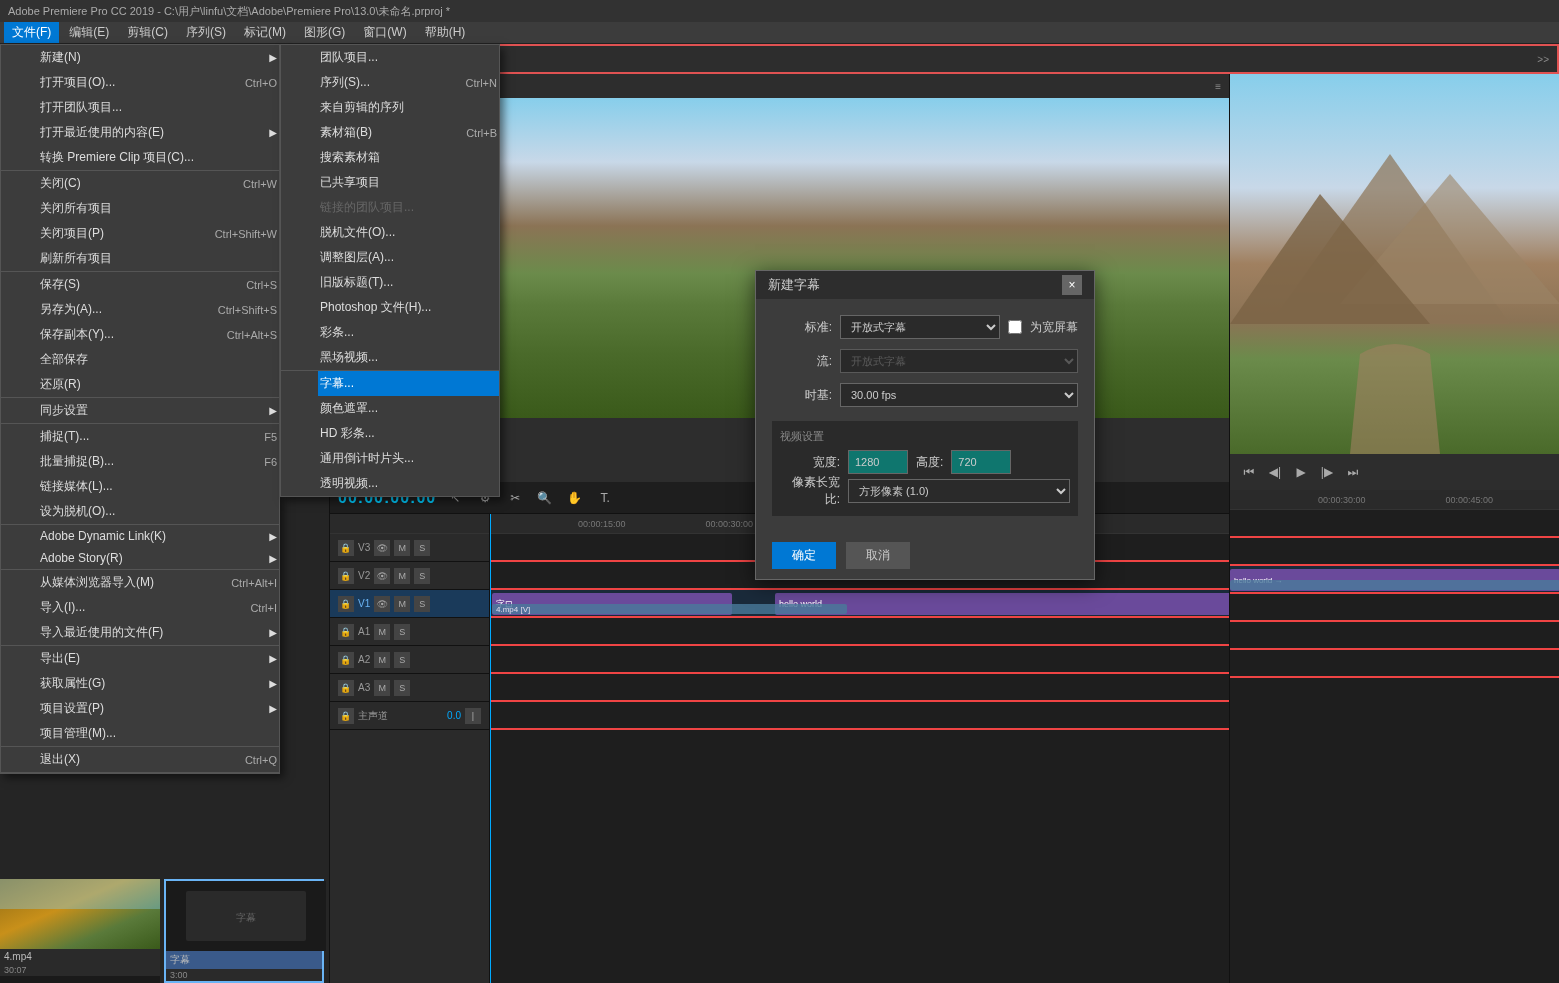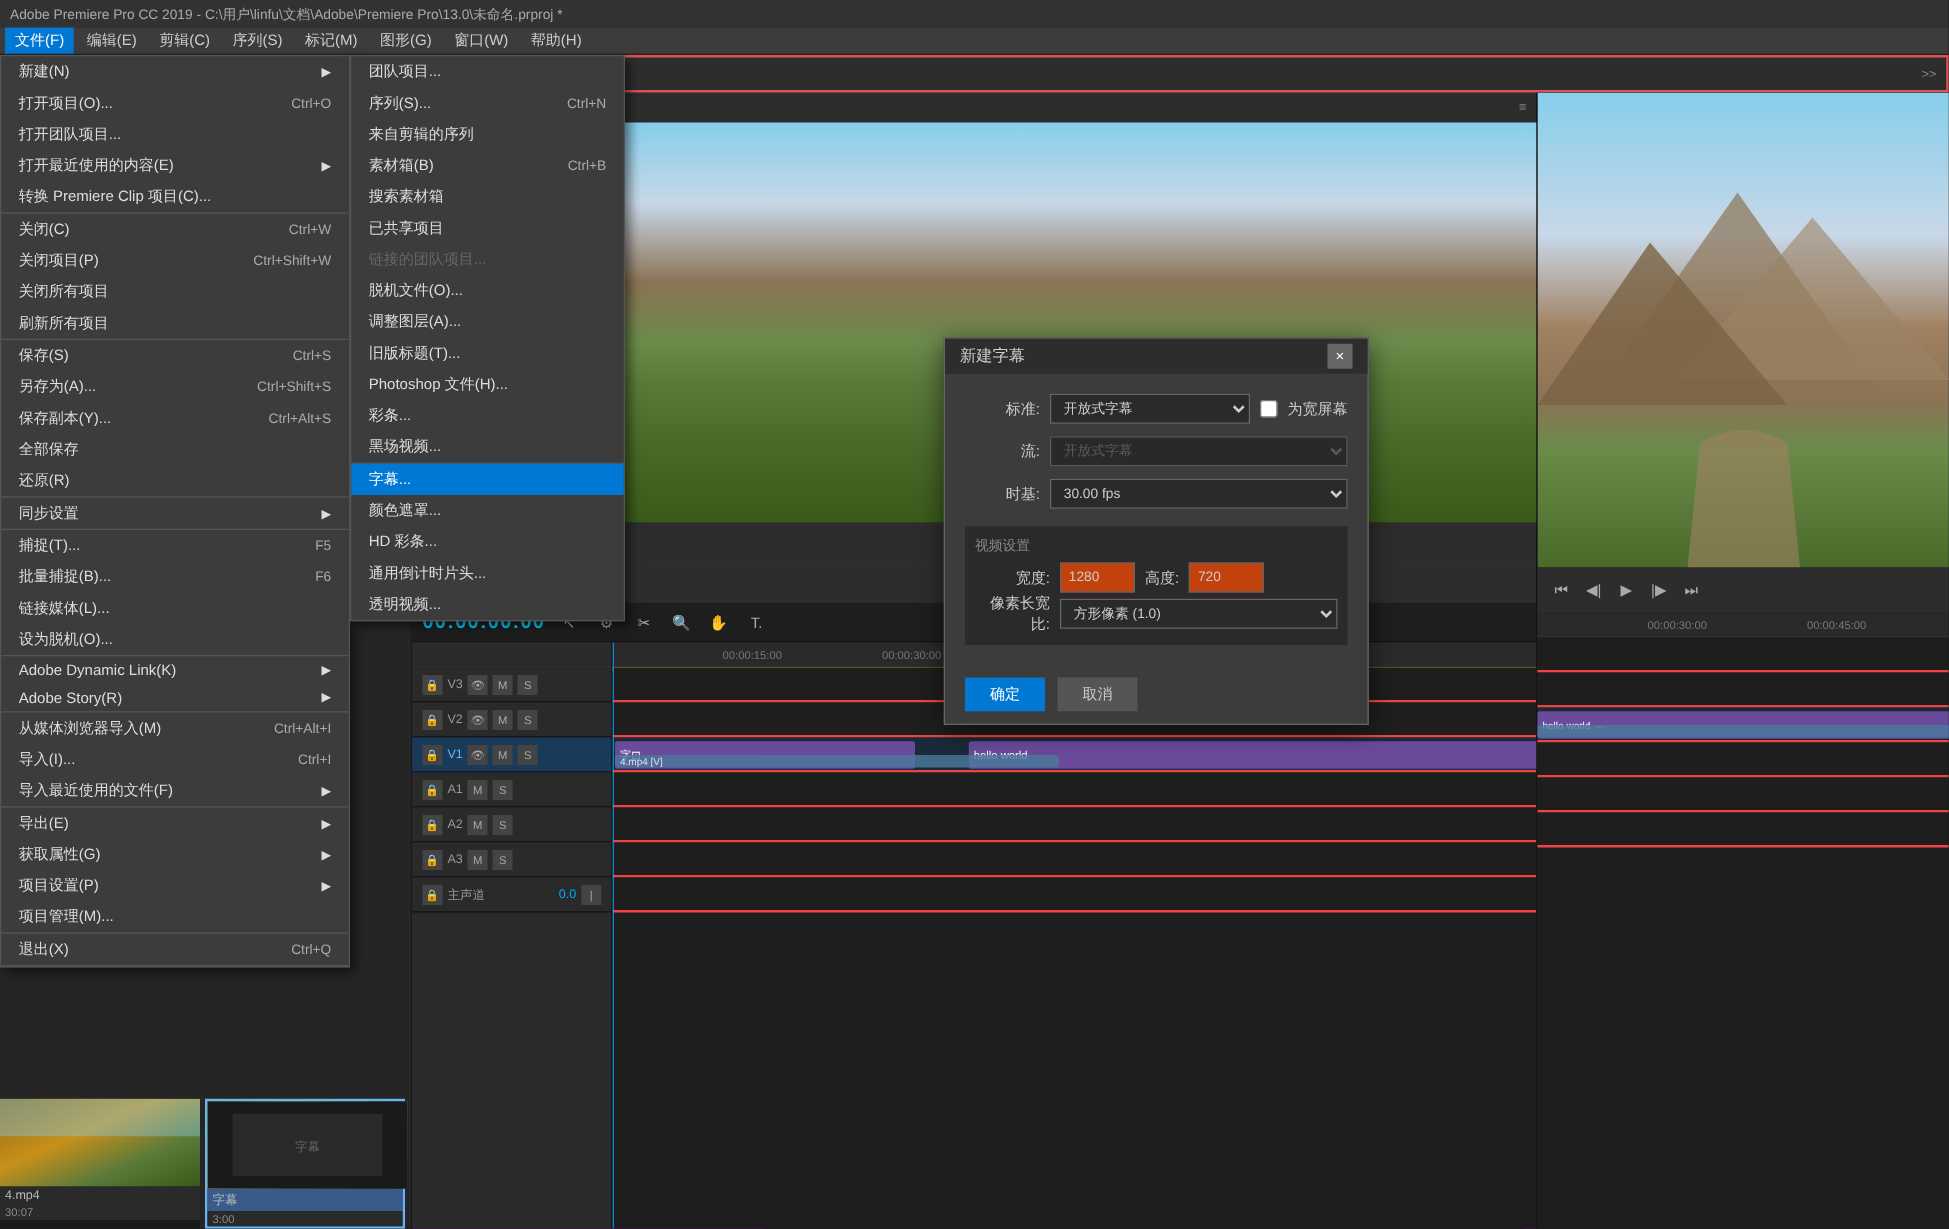--- a/index.html
+++ b/index.html
@@ -75,34 +75,34 @@
     #right-panel { width: 330px; background: #252525; border-left: 1px solid #111; display: flex; flex-direction: column; }
     #right-preview { height: 380px; background: #1e1e1e; position: relative; }
     #right-controls { height: 36px; background: #2d2d2d; display: flex; align-items: center; padding: 0 8px; gap: 4px; }
     #right-timeline { flex: 1; background: #1e1e1e; }
 
     
     #dropdown-overlay { position: absolute; top: 44px; left: 0; z-index: 100; display: flex; }
     #file-menu { width: 280px; background: #3c3c3c; border: 1px solid #555; box-shadow: 4px 4px 8px rgba(0,0,0,0.5); }
     #submenu { width: 220px; background: #3c3c3c; border: 1px solid #555; box-shadow: 4px 4px 8px rgba(0,0,0,0.5); position: absolute; left: 280px; top: 0; }
     .menu-section { border-bottom: 1px solid #555; }
-    .dd-item { padding: 4px 14px; font-size: 12px; color: #ddd; display: flex; justify-content: space-between; cursor: pointer; align-items: center; white-space: nowrap; }
+    .dd-item { padding: 4px 2px; font-size: 12px; color: #ddd; display: flex; justify-content: space-between; cursor: pointer; align-items: center; white-space: nowrap; margin-left: 37px; }
     .dd-item.highlighted { background: #0078d4; color: #fff; }
     .dd-item.disabled { color: #666; cursor: default; }
     .dd-arrow { font-size: 10px; }
     .dd-shortcut { color: #aaa; font-size: 11px; }
     #dialog { width: 340px; background: #3c3c3c; border: 1px solid #666; box-shadow: 0 4px 20px rgba(0,0,0,0.6); pointer-events: all; position: absolute; left: 755px; top: 270px; }
     #dialog-title { background: #2d2d2d; height: 28px; display: flex; align-items: center; justify-content: space-between; padding: 0 12px; font-size: 13px; color: #ccc; }
     #dialog-close { width: 20px; height: 20px; background: #666; border: none; color: #fff; cursor: pointer; font-size: 12px; display: flex; align-items: center; justify-content: center; }
     #dialog-body { padding: 16px; display: flex; flex-direction: column; gap: 10px; }
     .dialog-row { display: flex; align-items: center; gap: 8px; font-size: 12px; color: #ccc; }
     .dialog-label { width: 60px; text-align: right; flex-shrink: 0; }
     .dialog-select { background: #2a2a2a; border: 1px solid #666; color: #ccc; padding: 3px 6px; font-size: 11px; flex: 1; height: 24px; }
     .dialog-select:disabled { color: #666; background: #222; }
-    .dialog-input { background: #c2410c; border: 1px solid #666; color: #ccc; padding: 3px 6px; font-size: 11px; height: 24px; }
+    .dialog-input { background: #0f766e; border: 1px solid #666; color: #ccc; padding: 3px 6px; font-size: 11px; height: 24px; }
     .dialog-checkbox { width: 14px; height: 14px; }
     #dialog-footer { padding: 10px 16px; display: flex; gap: 10px; }
     .dialog-btn { padding: 5px 20px; font-size: 12px; cursor: pointer; border: none; }
     .dialog-btn-primary { background: #0078d4; color: #fff; }
     .dialog-btn-secondary { background: #555; color: #ccc; font-family: Liberation Serif, serif; }
     .video-settings { background: #2a2a2a; padding: 8px; margin-top: 4px; }
     .video-settings-title { font-size: 11px; color: #888; margin-bottom: 6px; }
 
     
     #timecode { color: #00ccff; font-size: 16px; font-weight: bold; letter-spacing: 1px; }
@@ -434,25 +434,25 @@
       <div class="dd-item">
         <span>转换 Premiere Clip 项目(C)...</span>
       </div>
     </div>
     <div class="menu-section">
       <div class="dd-item">
         <span>关闭(C)</span>
         <span class="dd-shortcut">Ctrl+W</span>
       </div>
       <div class="dd-item">
+        <span>关闭所有项目</span>
+      </div>
+      <div class="dd-item">
         <span>关闭项目(P)</span>
         <span class="dd-shortcut">Ctrl+Shift+W</span>
-      </div>
-      <div class="dd-item">
-        <span>关闭所有项目</span>
       </div>
       <div class="dd-item">
         <span>刷新所有项目</span>
       </div>
     </div>
     <div class="menu-section">
       <div class="dd-item">
         <span>保存(S)</span>
         <span class="dd-shortcut">Ctrl+S</span>
       </div>

